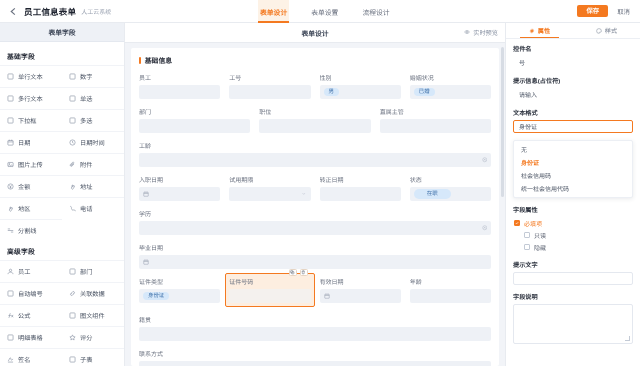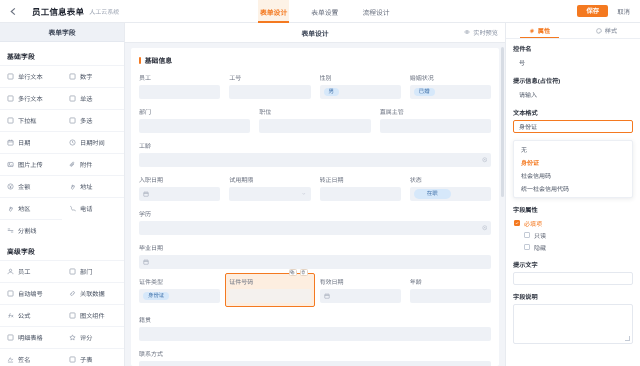--- a/index.html
+++ b/index.html
@@ -15,21 +15,21 @@
   .app { width: 640px; height: 366px; display: flex; flex-direction: column; }
 
   
   .topbar {
     height: 23px; background: #ffffff; border-bottom: 1px solid #e8ebf0;
     display: flex; align-items: center; padding: 0 8px; flex: 0 0 23px;
     position: relative; z-index: 30;
   }
   .back-icon { width: 11px; height: 11px; color: #6b7280; display:flex; align-items:center; justify-content:center; cursor:pointer;}
   .back-icon svg { width: 9px; height: 9px; }
-  .app-title { font-size: 8.5px; font-weight: 700; color: #1f2430; margin-left: 13px; letter-spacing: .2px;}
+  .app-title { font-size: 8.5px; font-weight: 700; color: #1f2430; margin-left: 5px; letter-spacing: .2px;}
   .app-sub { font-size: 6px; color: #9aa2b1; margin-left: 5px; }
   .tabs { display: flex; align-items: center; gap: 20px; position: absolute; left: 258px; top: 0; height: 23px;}
   .tab {
     font-size: 6.8px; color: #6b7280; height: 23px; display: flex; align-items: center;
     cursor: pointer; position: relative; padding: 0 2px;
   }
   .tab.active { color: #f47920; font-weight: 700; background: #fdf2e6; }
   .tab.active::after {
     content: ""; position: absolute; left: 0; right: 0; bottom: 0; height: 1.6px; background: #f47920;
   }

